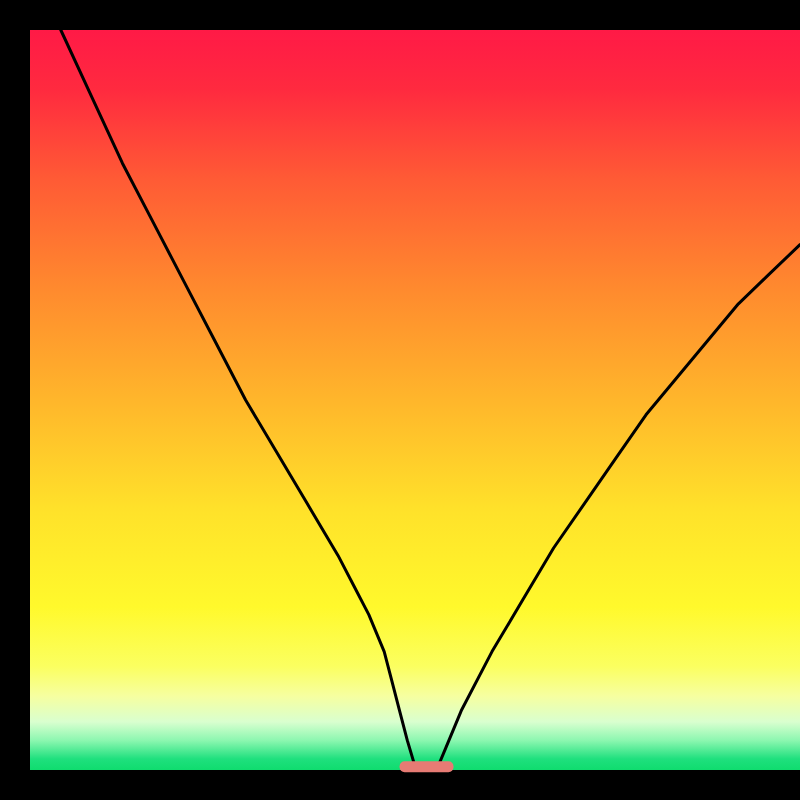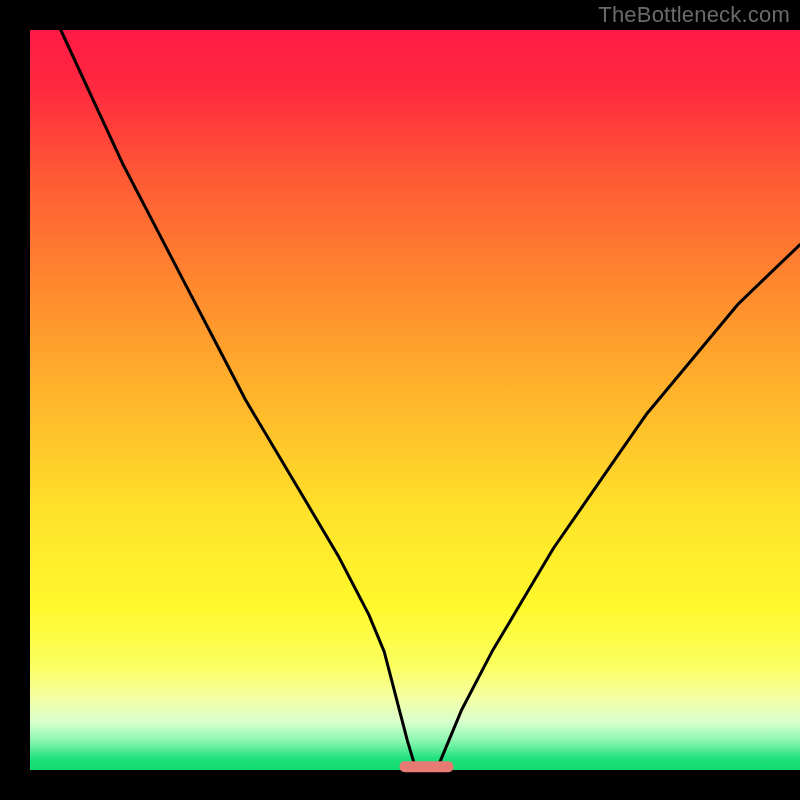--- a/index.html
+++ b/index.html
@@ -28,21 +28,20 @@
     z-index: 10;
   }
   svg {
     display: block;
   }
 </style>
 </head>
 <body>
 
 <div class="frame">
-  <div class="watermark">TheBottleneck.com</div>
   <svg id="chart-svg" width="800" height="800">
     <defs>
       <linearGradient id="bgGrad" x1="0" y1="0" x2="0" y2="1">
           <stop offset="0%" stop-color="#ff1a46"></stop>
           <stop offset="8%" stop-color="#ff2a3f"></stop>
           <stop offset="20%" stop-color="#ff5a35"></stop>
           <stop offset="35%" stop-color="#ff8a2e"></stop>
           <stop offset="50%" stop-color="#ffb62b"></stop>
           <stop offset="65%" stop-color="#ffe22a"></stop>
           <stop offset="78%" stop-color="#fff92c"></stop>

